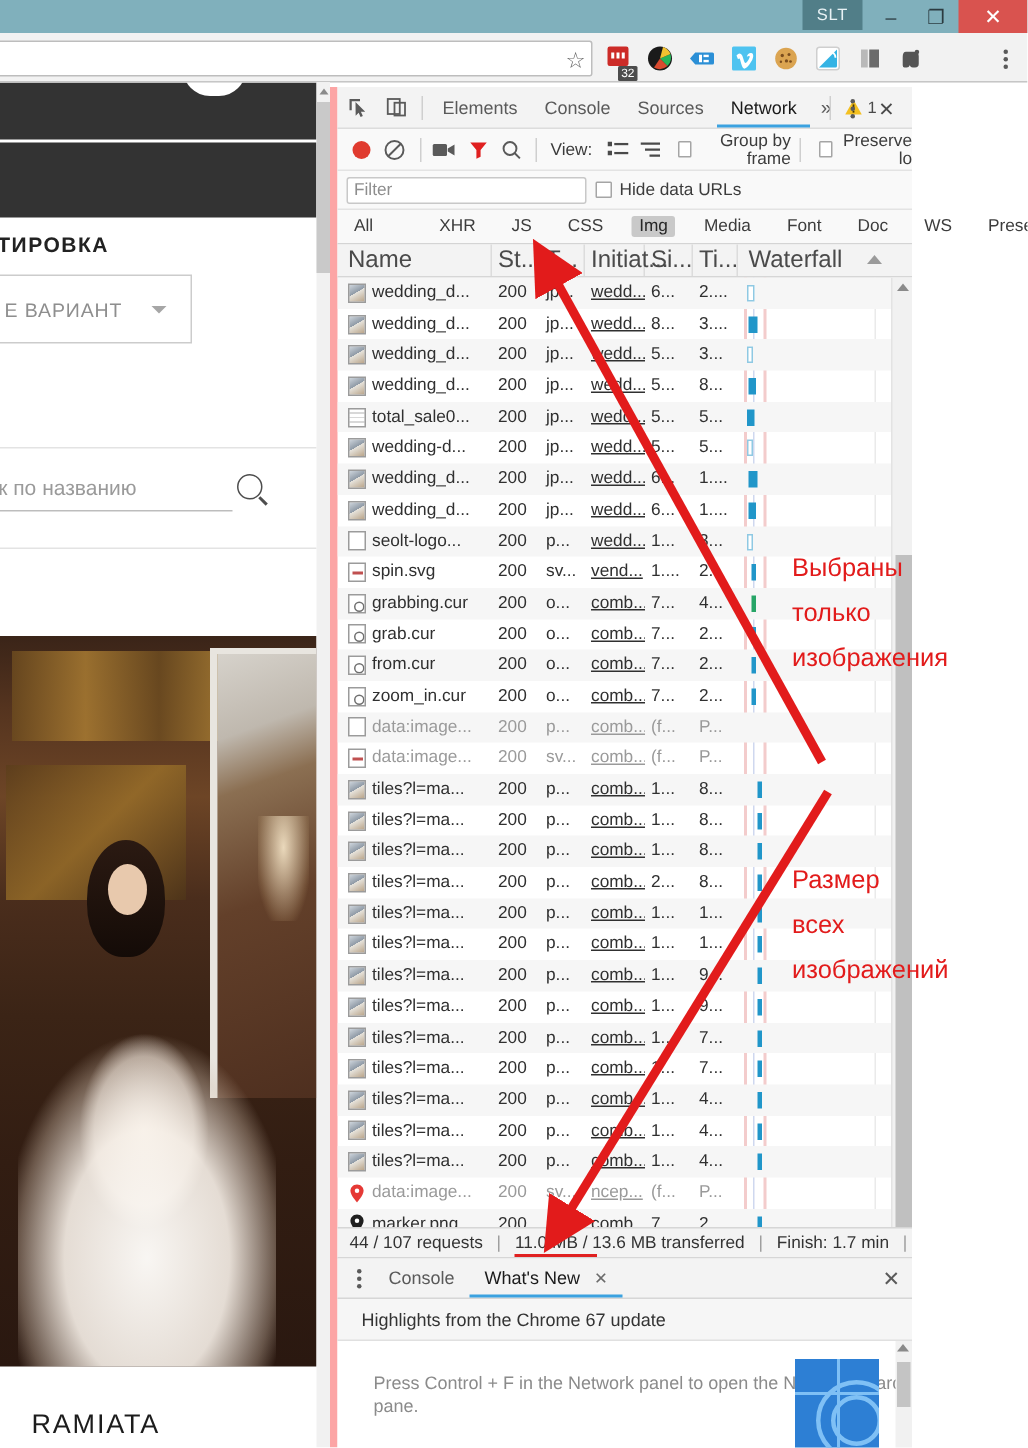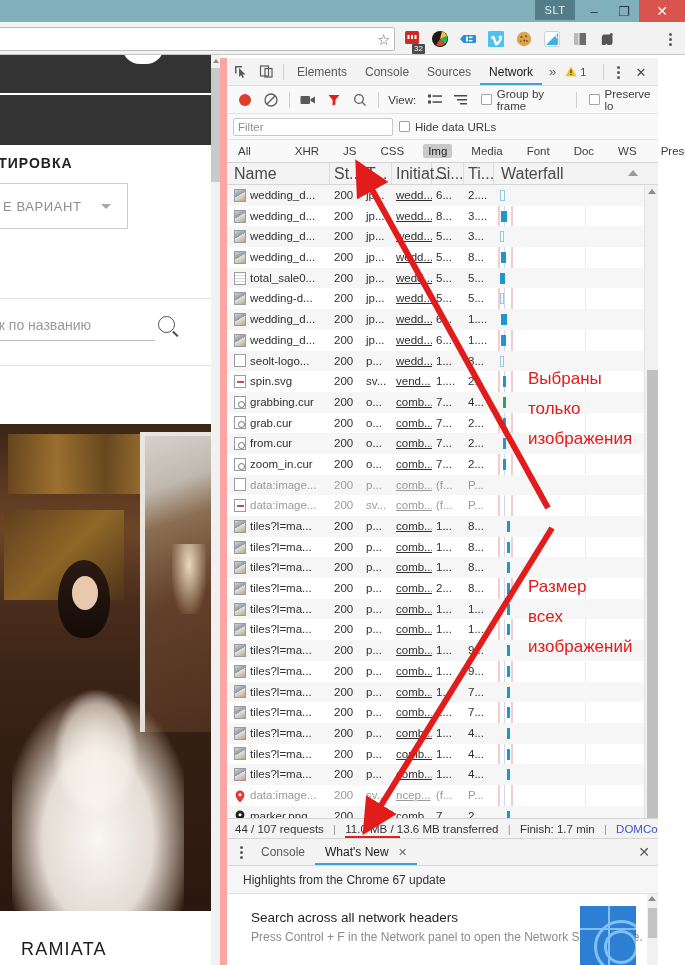--- a/index.html
+++ b/index.html
@@ -132,42 +132,42 @@
   .prod-title { position: absolute; top: 884px; left: 21px; font-size: 18px; letter-spacing: 1.2px; color: #1c1c1c; text-align: right; }
 
   .page-scroll-track { position: absolute; top: 55px; left: 211px; width: 9px; height: 910px; background: #f1f1f1; }
   .page-scroll-up { position: absolute; top: 55px; left: 211px; width: 9px; height: 11px;
     display:flex; align-items:center; justify-content:center; }
   .page-scroll-up i { width:0;height:0;border-left:3px solid transparent;border-right:3px solid transparent;border-bottom:4px solid #8a8a8a; }
   .page-scroll-thumb { position: absolute; top: 68px; left: 211px; width: 9px; height: 114px; background: #c9c9c9; }
 
   
   .devtools {
-    position: absolute; top: 58px; left: 220px; width: 438px; height: 907px;
-    background: #ffffff; border-left: 7px solid #fca5a5;
+    position: absolute; top: 58px; left: 220px; width: 388px; height: 907px;
+    background: #ffffff; border-left: 5px solid #fca5a5;
     font-family: "Liberation Sans", sans-serif;
   }
 
   .dt-tabbar {
     position: relative; height: 28px; background: #f3f3f3; border-bottom: 1px solid #dcdcdc;
     display: flex; align-items: center;
   }
   .dt-ico { width: 26px; height: 26px; display: flex; align-items: center; justify-content: center; }
   .dt-sep { width: 1px; height: 16px; background: #cfcfcf; margin: 0 4px; }
   .dt-tab {
     padding: 0 9px; height: 27px; line-height: 28px; font-size: 12px; color: #5a5a5a; cursor: default;
   }
   .dt-tab.active { color: #1a1a1a; border-bottom: 2px solid #3ba2e0; }
   .dt-more { padding: 0 7px; font-size: 13px; color: #5a5a5a; }
   .dt-warn { display: flex; align-items: center; gap: 3px; font-size: 11px; color: #4a4a4a; margin-left: 2px; }
   .dt-right { position: absolute; right: 4px; top: 0; height: 28px; display: flex; align-items: center; }
 
   .dt-toolbar {
     position: relative; height: 28px; background: #f9f9f9; border-bottom: 1px solid #e3e3e3;
-    display: flex; align-items: center; padding-left: 6px; gap: 2px; overflow: hidden;
+    display: flex; align-items: center; padding-left: 6px; gap: 2px; overflow: hidden; text-align: right;
   }
   .rec-dot { width: 12px; height: 12px; border-radius: 50%; background: #e03b2f; }
   .tb-label { font-size: 11.5px; color: #3c3c3c; margin: 0 5px 0 3px; }
   .cb { width: 11px; height: 11px; border: 1px solid #a5a5a5; background: #fff; border-radius: 1px; display:inline-block; }
   .cb-item { display: flex; align-items: center; gap: 5px; font-size: 11.5px; color: #3c3c3c; margin-left: 6px; }
 
   .dt-filterbar {
     position: relative; height: 26px; background: #f9f9f9; border-bottom: 1px solid #e3e3e3;
     display: flex; align-items: center; padding-left: 6px;
   }
@@ -1009,21 +1009,20 @@
       <div class="dtab active">
         <span>What's New</span>
         <span class="x">✕</span>
       </div>
       <div class="drawer-close">✕</div>
     </div>
 
     <div class="drawer-sub">Highlights from the Chrome 67 update</div>
 
     <div class="drawer-body">
-      <div class="wn-title">Search across all network headers</div>
       <div class="wn-desc">Press Control + F in the Network panel to open the Network Search pane.</div>
       <div class="wn-thumb">
         <span class="ring r1"></span>
           <span class="ring r2"></span>
         <span class="l1"></span>
           <span class="l2"></span>
       </div>
       <div class="drawer-vscroll-track">
         <span class="drawer-up"></span>
         <span class="drawer-vscroll-thumb"></span>

